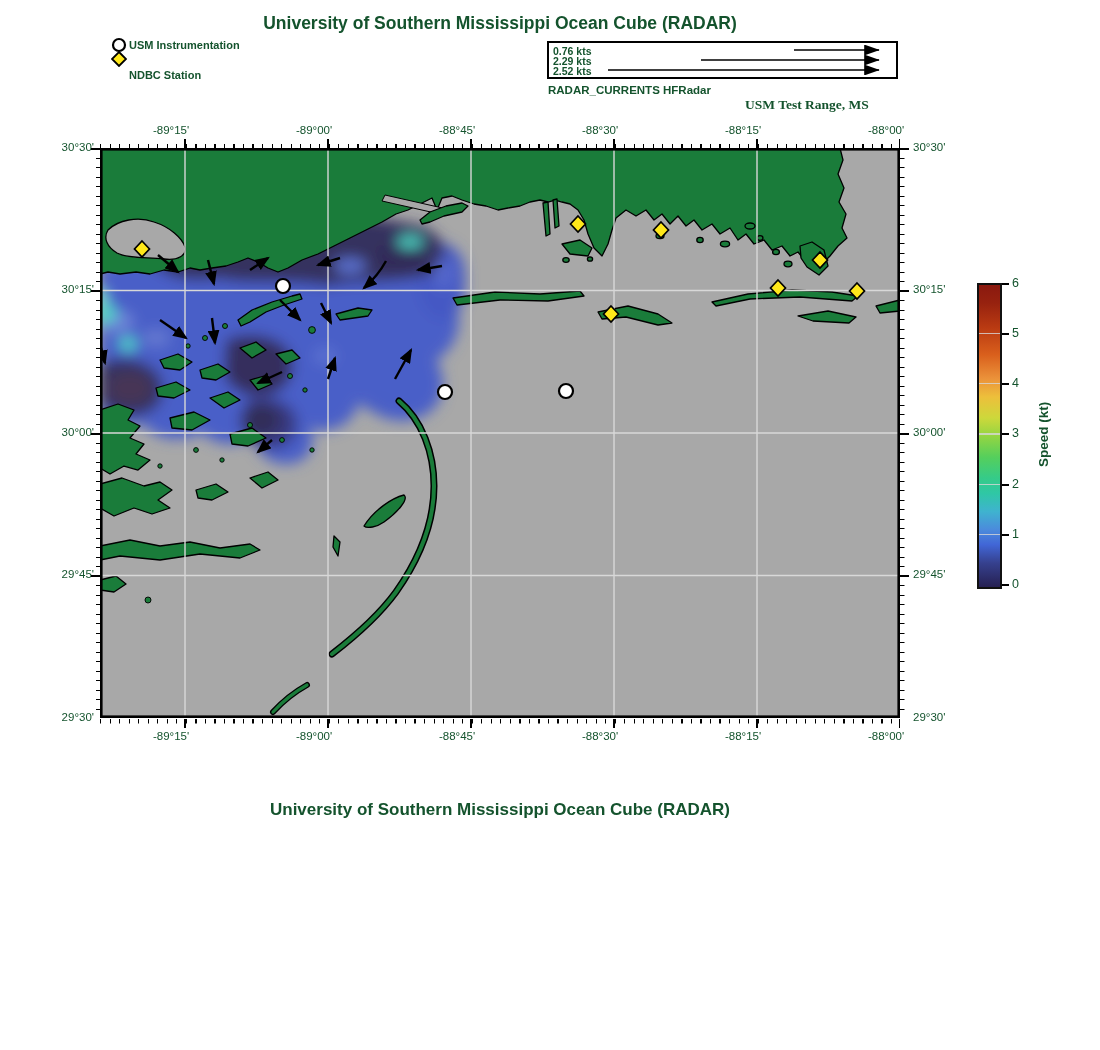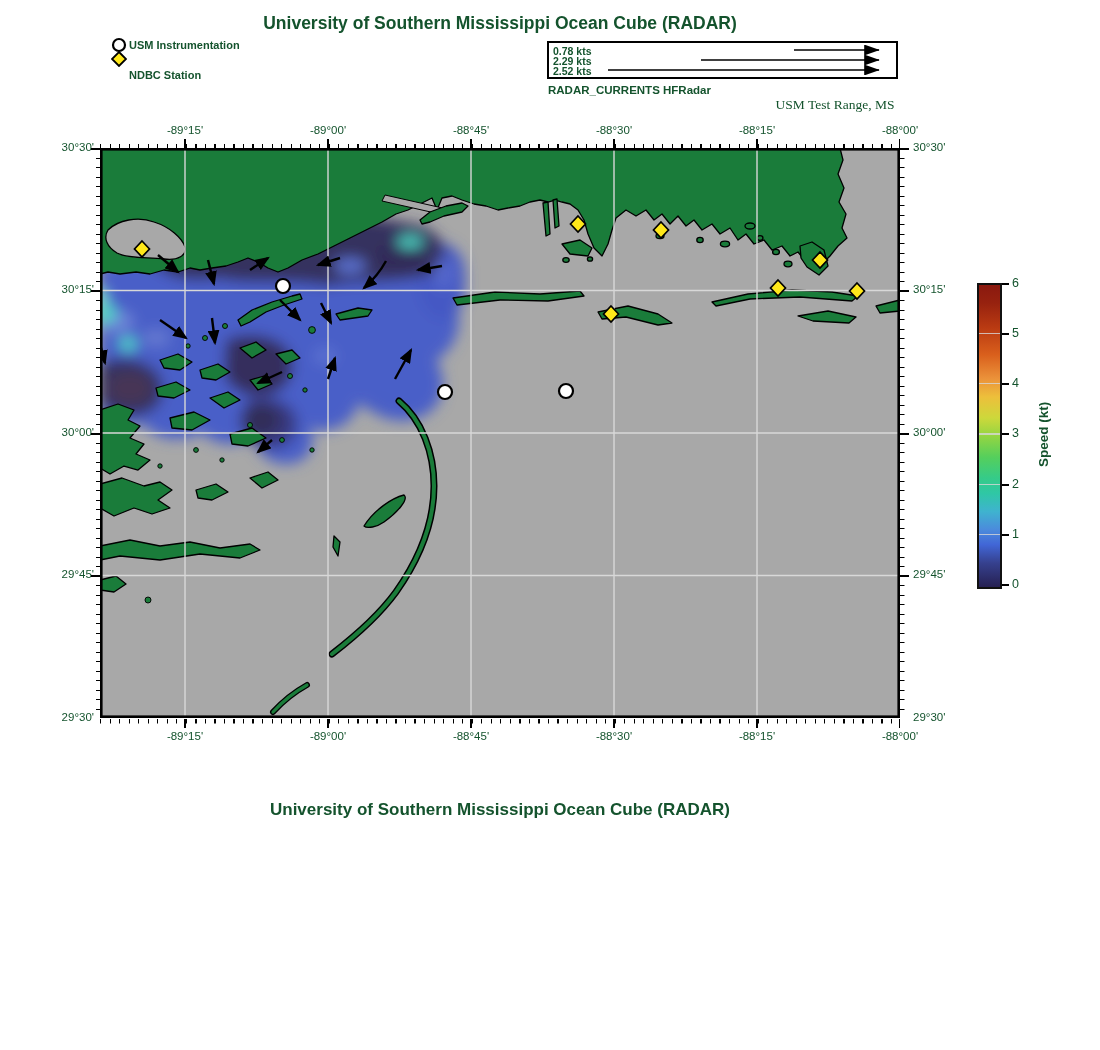--- a/index.html
+++ b/index.html
@@ -8,23 +8,23 @@
   .abs{position:absolute;}
   .title-top{left:0;top:13px;width:1000px;text-align:center;font-size:17.5px;font-weight:bold;}
   .title-bottom{left:0;top:800px;width:1000px;text-align:center;font-size:17px;font-weight:bold;}
   .leg-glyph{left:111px;width:16px;height:16px;}
   .leg-label{left:129px;height:15px;line-height:15px;font-size:11px;font-weight:bold;}
   .vbox{left:547px;top:41px;width:351px;height:38px;border:2px solid #000;background:#fff;box-sizing:border-box;}
   .vrow-label{position:absolute;left:4px;font-size:10.5px;font-weight:bold;line-height:10px;}
   .vcaption{left:548px;top:84px;font-size:11.5px;font-weight:bold;}
   .sub-obs{left:150px;top:100px;width:700px;text-align:center;
            font-family:"Liberation Serif",serif;font-size:16.5px;font-weight:bold;}
-  .sub-range{left:745px;top:97px;width:180px;text-align:center;
-           font-family:"Liberation Serif",serif;font-size:13.5px;font-weight:normal;}
-  .xlab{width:64px;text-align:center;font-size:11.5px;}
+  .sub-range{left:745px;top:97px;width:180px;
+           font-family:"Liberation Serif",serif;font-size:13.5px;font-weight:bold;}
+  .xlab{width:64px;text-align:left;font-size:11.5px;}
   .ylab-l{width:56px;text-align:right;font-size:11.5px;}
   .ylab-r{width:56px;text-align:left;font-size:11.5px;}
   .map{left:100px;top:148px;width:800px;height:570px;}
   
   .tick-top{left:100px;top:139px;width:800px;height:9px;
     background-image:
       repeating-linear-gradient(to right,#000 0 1.7px,transparent 1.7px 143px),
       repeating-linear-gradient(to right,#000 0 1.2px,transparent 1.2px 9.53px);
     background-size:718px 9px,800px 4.5px;
     background-position:84px 0px,0px 4.5px;background-repeat:no-repeat;}
@@ -68,21 +68,21 @@
   <svg class="abs leg-glyph" style="top:37px" viewBox="0 0 16 16">
     <circle cx="8" cy="8" r="6" fill="#fff" stroke="#000" stroke-width="2.2"></circle>
   </svg>
   <div class="abs leg-label" style="top:38px">USM Instrumentation</div>
   <svg class="abs leg-glyph" style="top:51px" viewBox="0 0 16 16">
     <path d="M8,1 L15,8 8,15 1,8 Z" fill="#ffe81a" stroke="#000" stroke-width="1.8"></path>
   </svg>
   <div class="abs leg-label" style="top:68px">NDBC Station</div>
 
   <div class="abs vbox">
-    <div class="vrow-label" style="top:3px">0.78 kts</div>
+    <div class="vrow-label" style="top:3px">0.76 kts</div>
     <div class="vrow-label" style="top:13px">2.29 kts</div>
     <div class="vrow-label" style="top:23px">2.52 kts</div>
     <svg style="position:absolute;left:0;top:0" width="347" height="34" viewBox="0 0 347 34">
       <defs>
         <marker id="vh" viewBox="0 0 10 7" refX="9.5" refY="3.5" markerWidth="12" markerHeight="8.4" orient="auto">
           <path d="M0,0 L10,3.5 L0,7 Z" fill="#000"></path>
         </marker>
       </defs>
       <g stroke="#000" stroke-width="1.3">
         <line x1="245" y1="7" x2="330" y2="7" marker-end="url(#vh)"></line>

